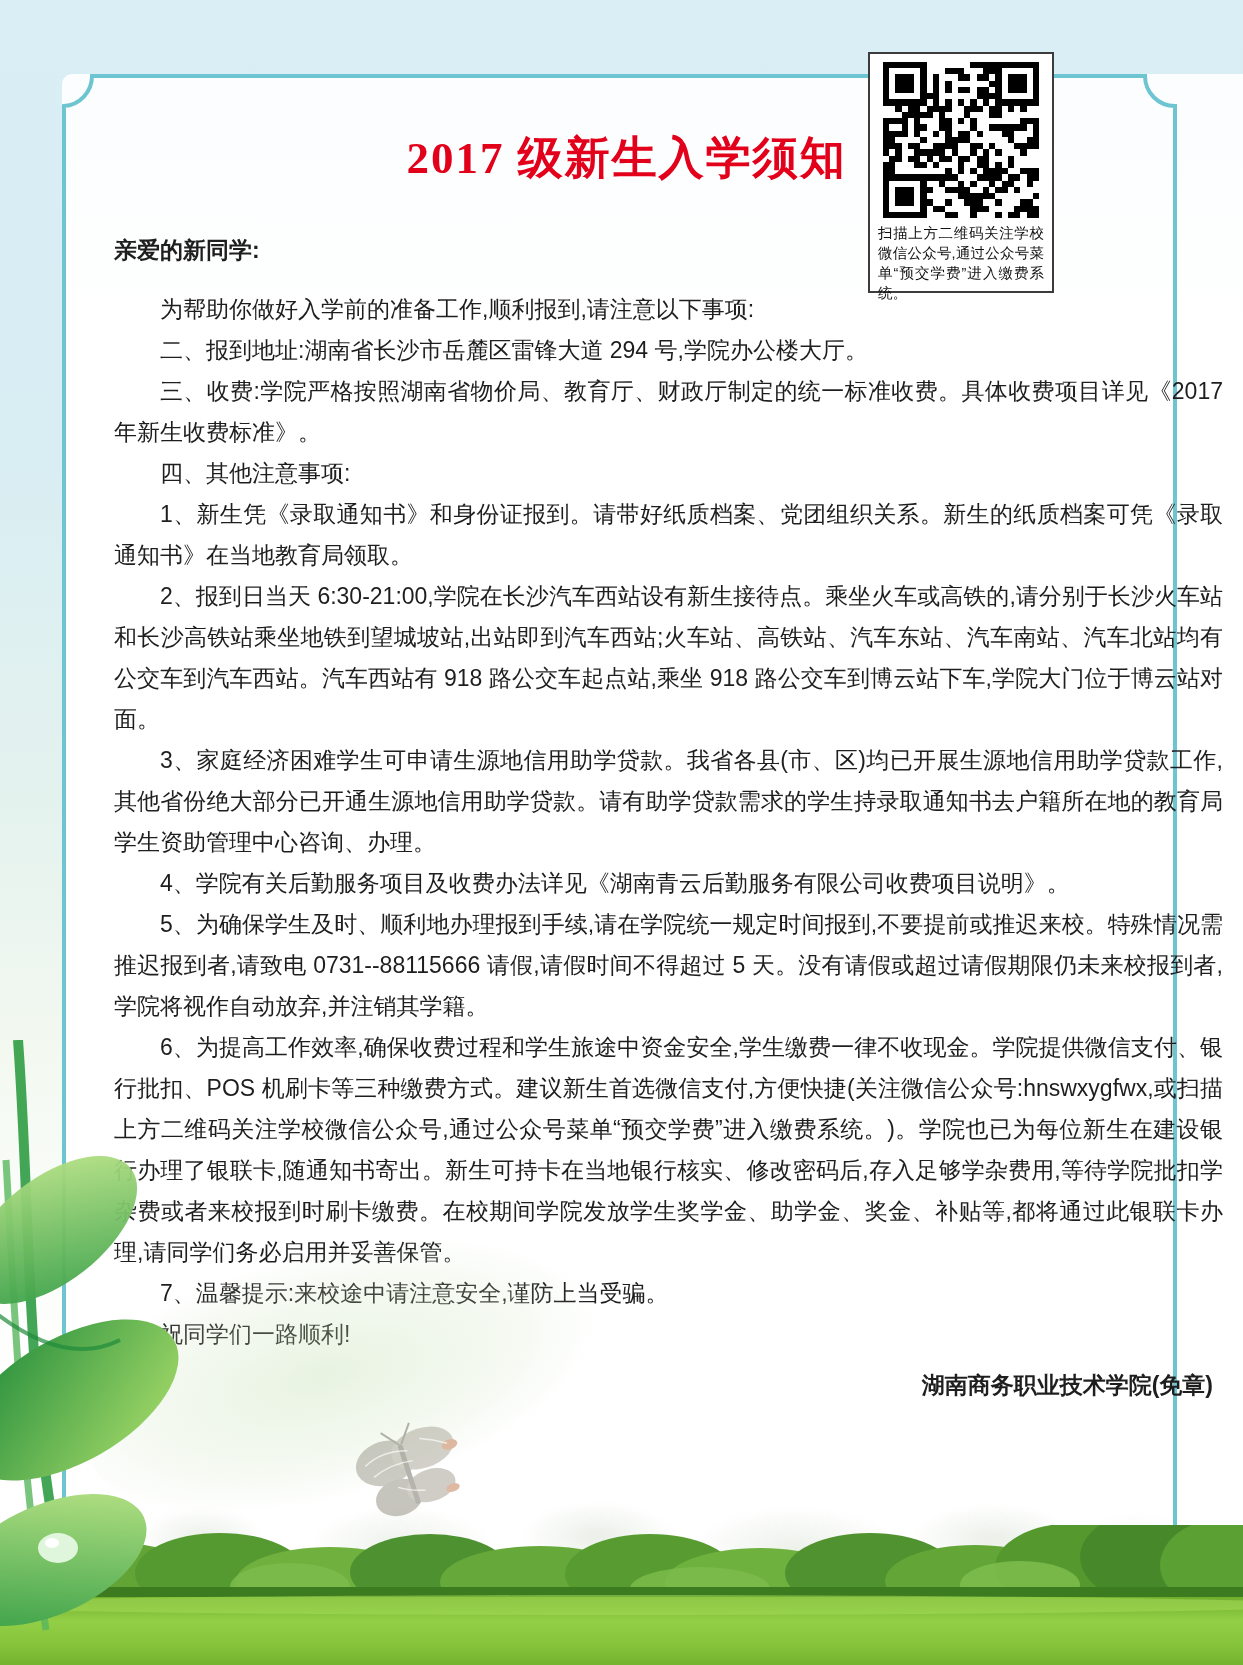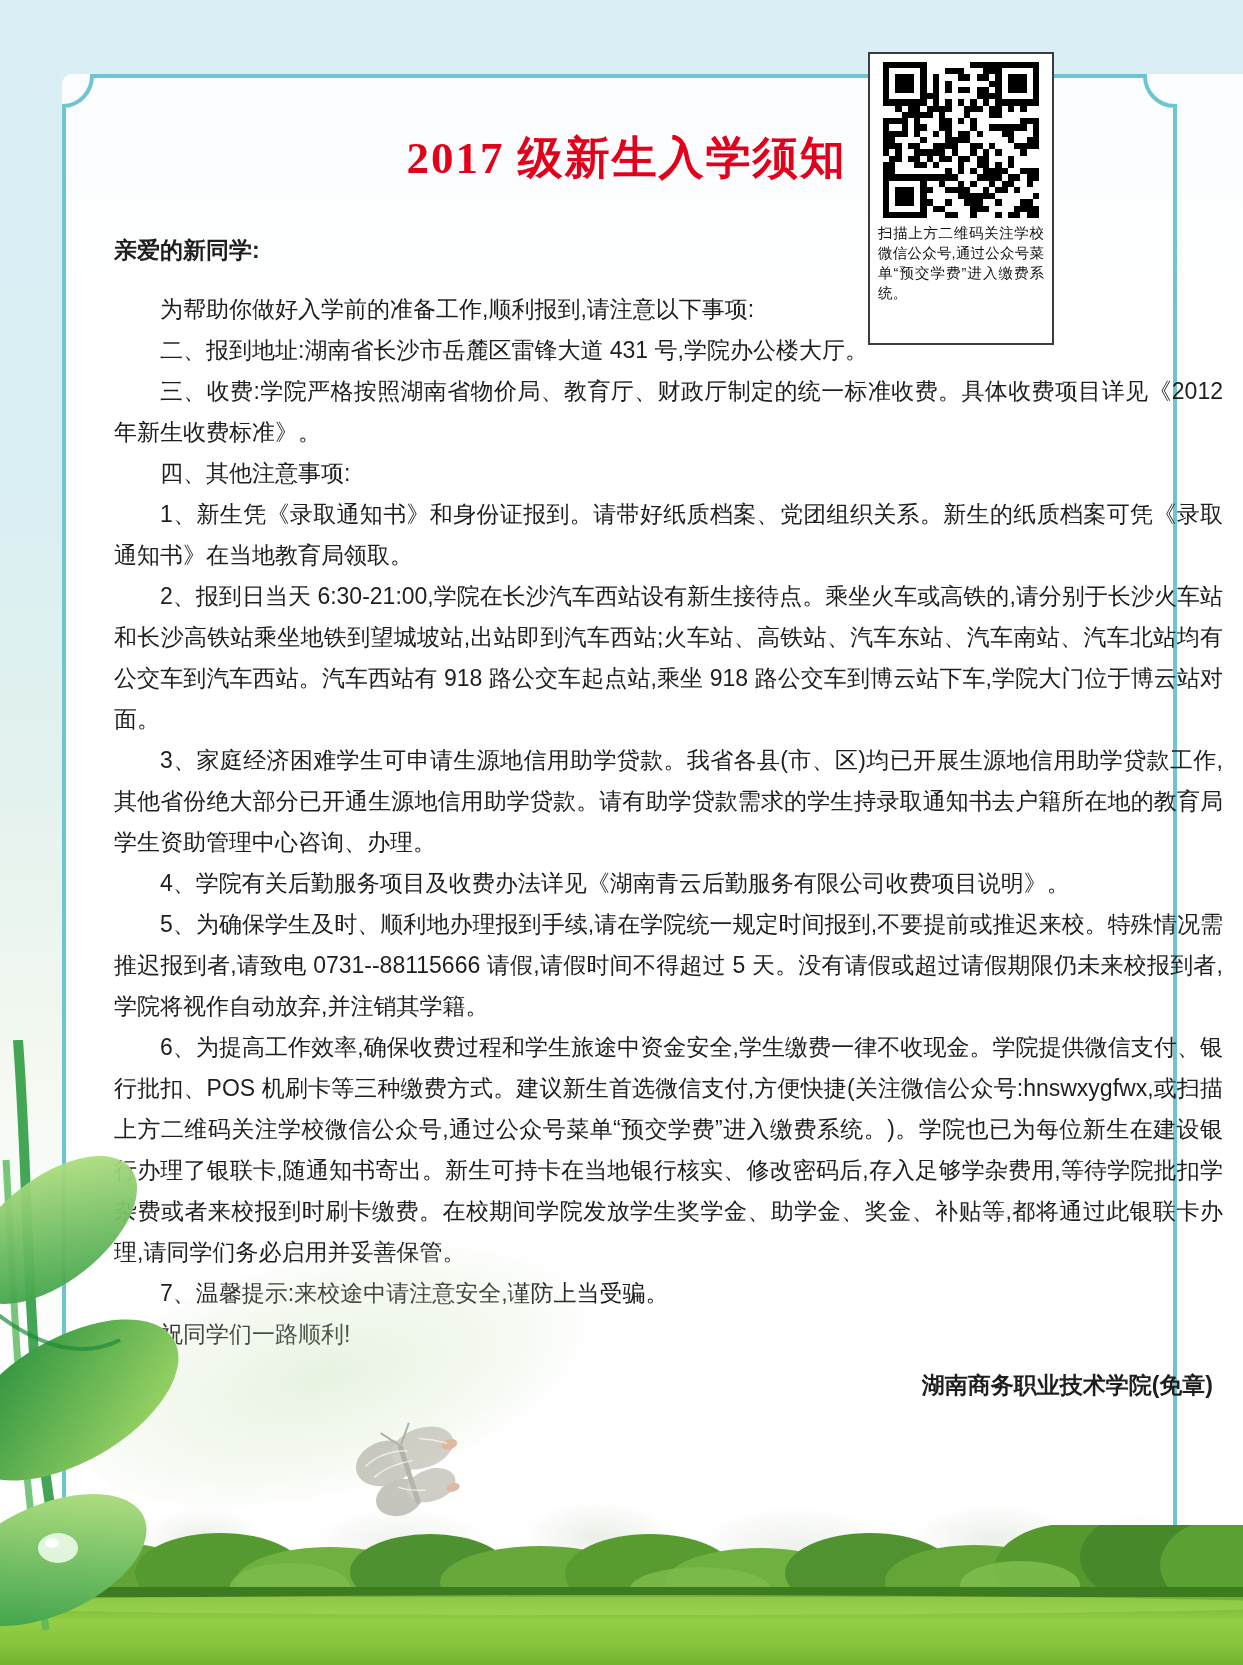--- a/index.html
+++ b/index.html
@@ -25,21 +25,21 @@
     font-size:45px;line-height:56px;font-weight:bold;letter-spacing:2px;
   }
   .salutation{font-weight:bold;margin:44px 0 18px 0;font-size:23px;}
   .content p{margin:0;text-indent:2em;text-align:justify;}
   .closing{margin-top:0;}
   .signature{
     margin-top:10px;text-align:right;padding-right:10px;font-size:23px;font-weight:bold;
   }
   
   .qr-box{
-    position:absolute;left:868px;top:52px;width:186px;height:293px;z-index:6;
+    position:absolute;left:868px;top:52px;width:186px;height:241px;z-index:6;
     background:#ffffff;border:2px solid #3c3c3c;box-sizing:border-box;
     padding:8px 8px 6px 8px;
   }
   .qr-svg{display:block;margin:0 auto;}
   .qr-caption{
     margin-top:5px;font-size:14.5px;line-height:20px;color:#111;
     text-align:justify;
   }
   
   .landscape{position:absolute;left:0;bottom:0;width:1243px;height:140px;z-index:5;}
@@ -72,22 +72,22 @@
   <svg class="card-border" width="1115" height="1506" viewBox="0 0 1115 1506">
     <path d="M 30 2 L 1083 2 A 30 30 0 0 0 1113 32 L 1113 1474 A 30 30 0 0 0 1083 1504 L 30 1504 A 30 30 0 0 0 2 1474 L 2 32 A 30 30 0 0 0 30 2 Z" fill="none" stroke="#6ec5d2" stroke-width="4"></path>
   </svg>
 
   <div class="content">
     <h1 class="doc-title" style="color:#e2001a">2017 级新生入学须知</h1>
 
     <div class="salutation">亲爱的新同学:</div>
 
     <p>为帮助你做好入学前的准备工作,顺利报到,请注意以下事项:</p>
-    <p>二、报到地址:湖南省长沙市岳麓区雷锋大道 431 号,学院办公楼大厅。</p>
-    <p>三、收费:学院严格按照湖南省物价局、教育厅、财政厅制定的统一标准收费。具体收费项目详见《2012 年新生收费标准》。</p>
+    <p>二、报到地址:湖南省长沙市岳麓区雷锋大道 294 号,学院办公楼大厅。</p>
+    <p>三、收费:学院严格按照湖南省物价局、教育厅、财政厅制定的统一标准收费。具体收费项目详见《2017 年新生收费标准》。</p>
     <p>四、其他注意事项:</p>
     <p>1、新生凭《录取通知书》和身份证报到。请带好纸质档案、党团组织关系。新生的纸质档案可凭《录取通知书》在当地教育局领取。</p>
     <p>2、报到日当天 6:30-21:00,学院在长沙汽车西站设有新生接待点。乘坐火车或高铁的,请分别于长沙火车站和长沙高铁站乘坐地铁到望城坡站,出站即到汽车西站;火车站、高铁站、汽车东站、汽车南站、汽车北站均有公交车到汽车西站。汽车西站有 918 路公交车起点站,乘坐 918 路公交车到博云站下车,学院大门位于博云站对面。</p>
     <p>3、家庭经济困难学生可申请生源地信用助学贷款。我省各县(市、区)均已开展生源地信用助学贷款工作,其他省份绝大部分已开通生源地信用助学贷款。请有助学贷款需求的学生持录取通知书去户籍所在地的教育局学生资助管理中心咨询、办理。</p>
     <p>4、学院有关后勤服务项目及收费办法详见《湖南青云后勤服务有限公司收费项目说明》。</p>
     <p>5、为确保学生及时、顺利地办理报到手续,请在学院统一规定时间报到,不要提前或推迟来校。特殊情况需推迟报到者,请致电 0731--88115666 请假,请假时间不得超过 5 天。没有请假或超过请假期限仍未来校报到者,学院将视作自动放弃,并注销其学籍。</p>
     <p>6、为提高工作效率,确保收费过程和学生旅途中资金安全,学生缴费一律不收现金。学院提供微信支付、银行批扣、POS 机刷卡等三种缴费方式。建议新生首选微信支付,方便快捷(关注微信公众号:hnswxygfwx,或扫描上方二维码关注学校微信公众号,通过公众号菜单“预交学费”进入缴费系统。)。学院也已为每位新生在建设银行办理了银联卡,随通知书寄出。新生可持卡在当地银行核实、修改密码后,存入足够学杂费用,等待学院批扣学杂费或者来校报到时刷卡缴费。在校期间学院发放学生奖学金、助学金、奖金、补贴等,都将通过此银联卡办理,请同学们务必启用并妥善保管。</p>
     <p>7、温馨提示:来校途中请注意安全,谨防上当受骗。</p>
     <p class="closing">祝同学们一路顺利!</p>
 

